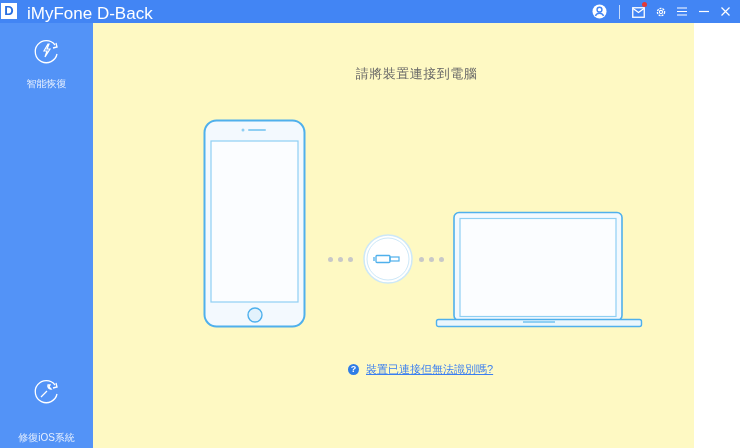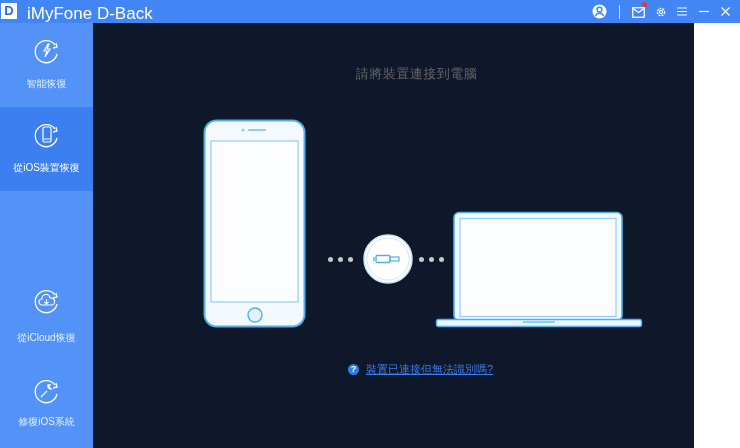--- a/index.html
+++ b/index.html
@@ -8,21 +8,21 @@
   .logo { position: absolute; left: 1px; top: 3px; width: 16px; height: 16px; background: #fff; color: #2a6fe0; font: bold 13px "Liberation Sans", sans-serif; text-align: center; line-height: 16px; }
   .app-title { position: absolute; left: 27px; top: 4px; font-size: 17px; color: #fff; }
   .tb-right { position: absolute; right: 0; top: 0; height: 23px; display: flex; align-items: center; }
   .tb-icon { display: inline-flex; align-items: center; justify-content: center; height: 23px; color: #fff; }
   .tb-sep { width: 1px; height: 14px; background: rgba(255,255,255,0.7); margin: 0 12px; }
   .sidebar { position: absolute; left: 0; top: 23px; width: 93px; height: 425px; background: #5393f7; }
   .nav-item { position: absolute; left: 0; width: 93px; display: flex; flex-direction: column; align-items: center; color: rgba(255,255,255,0.85); font-size: 10px; text-align: center; }
   .nav-item.active { background: #3b7ff0; color: #fff; }
   .nav-icon { margin-top: 14px; }
   .nav-label { margin-top: 10px; line-height: 14px; padding: 0 8px; }
-  .main { position: absolute; left: 93px; top: 23px; width: 601px; height: 425px; background: #0f172a; text-decoration: underline; }
+  .main { position: absolute; left: 93px; top: 23px; width: 601px; height: 425px; background: #fef9c3; text-decoration: underline; }
   .prompt { position: absolute; left: 0; width: 647px; top: 42px; text-align: center; font-size: 13px; color: #666; letter-spacing: 0.5px; }
   .help { position: absolute; left: 255px; top: 339px; display: flex; align-items: center; font-size: 11px; }
   .help-icon { width: 11px; height: 11px; border-radius: 50%; background: #2f7de6; color: #fff; font-size: 9px; font-weight: bold; text-align: center; line-height: 11px; margin-right: 7px; }
   .help-link { color: #3b7ff0; text-decoration: underline; cursor: pointer; text-align: right; }
 </style>
 </head>
 <body>
 
 <div class="titlebar">
   <div class="logo">D</div>
@@ -71,51 +71,29 @@
   <div class="nav-item" style="top:0;height:84px">
     <span class="nav-icon">
       <svg width="28" height="28" viewBox="0 0 28 28">
           <path d="M22 8A11 11 0 1 0 24 17" fill="none" stroke="#fff" stroke-width="1.3"></path>
           <path d="M20 11l4 -1 -1 -4" fill="none" stroke="#fff" stroke-width="1.3"></path>
           <path d="M15 7l-4 7h3l-2 6 5 -8h-3l2 -5z" fill="none" stroke="#fff" stroke-width="1.2"></path>
         </svg>
     </span>
     <span class="nav-label">智能恢復</span>
   </div>
-  <div class="nav-item active" style="top:84px;height:84px">
-    <span class="nav-icon">
-      <svg width="28" height="28" viewBox="0 0 28 28">
-          <path d="M22 8A11 11 0 1 0 24 17" fill="none" stroke="#fff" stroke-width="1.3"></path>
-          <path d="M20 11l4 -1 -1 -4" fill="none" stroke="#fff" stroke-width="1.3"></path>
-          <rect x="10" y="6" width="8" height="15" rx="1.5" fill="none" stroke="#fff" stroke-width="1.2"></rect>
-          <path d="M11 18h6" stroke="#fff" stroke-width="1"></path>
-        </svg>
-    </span>
-    <span class="nav-label">從iOS裝置恢復</span>
-  </div>
-  <div class="nav-item" style="top:256px;height:88px">
-    <span class="nav-icon" style="margin-top:8px">
-      <svg width="28" height="28" viewBox="0 0 28 28">
-          <path d="M22 8A11 11 0 1 0 24 17" fill="none" stroke="#fff" stroke-width="1.3"></path>
-          <path d="M20 11l4 -1 -1 -4" fill="none" stroke="#fff" stroke-width="1.3"></path>
-          <path d="M9 18a3 3 0 0 1 0-6 4 4 0 0 1 8-1 3 3 0 0 1 2 7z" fill="none" stroke="#fff" stroke-width="1.2"></path>
-          <path d="M13.5 12v5M11.5 15l2 2 2-2" fill="none" stroke="#fff" stroke-width="1.1"></path>
-        </svg>
-    </span>
-    <span class="nav-label" style="margin-top:14px">從iCloud恢復</span>
-  </div>
   <div class="nav-item" style="top:344px;height:81px">
     <span class="nav-icon" style="margin-top:10px">
       <svg width="28" height="28" viewBox="0 0 28 28">
           <path d="M22 8A11 11 0 1 0 24 17" fill="none" stroke="#fff" stroke-width="1.3"></path>
           <path d="M20 11l4 -1 -1 -4" fill="none" stroke="#fff" stroke-width="1.3"></path>
           <path d="M8 20l6-6M15 8a3 3 0 0 0 3 4l-2-2 1-2z" fill="none" stroke="#fff" stroke-width="1.3"></path>
         </svg>
     </span>
-    <span class="nav-label" style="margin-top:8px">修復iOS系統</span>
+    <span class="nav-label" style="margin-top:24px">修復iOS系統</span>
   </div>
 </div>
 
 <div class="main">
   <div class="prompt">請將裝置連接到電腦</div>
 
   <svg style="position:absolute;left:110px;top:96px" width="104" height="210" viewBox="0 0 104 210">
     <rect x="1.5" y="1.5" width="100" height="206" rx="12" fill="#f3f9fe" stroke="#4fb0ec" stroke-width="2"></rect>
     <rect x="8" y="22" width="87" height="161" fill="#fbfdff" stroke="#8fcff3" stroke-width="1.2"></rect>
     <circle cx="40" cy="11" r="1.5" fill="#8fcff3"></circle>

